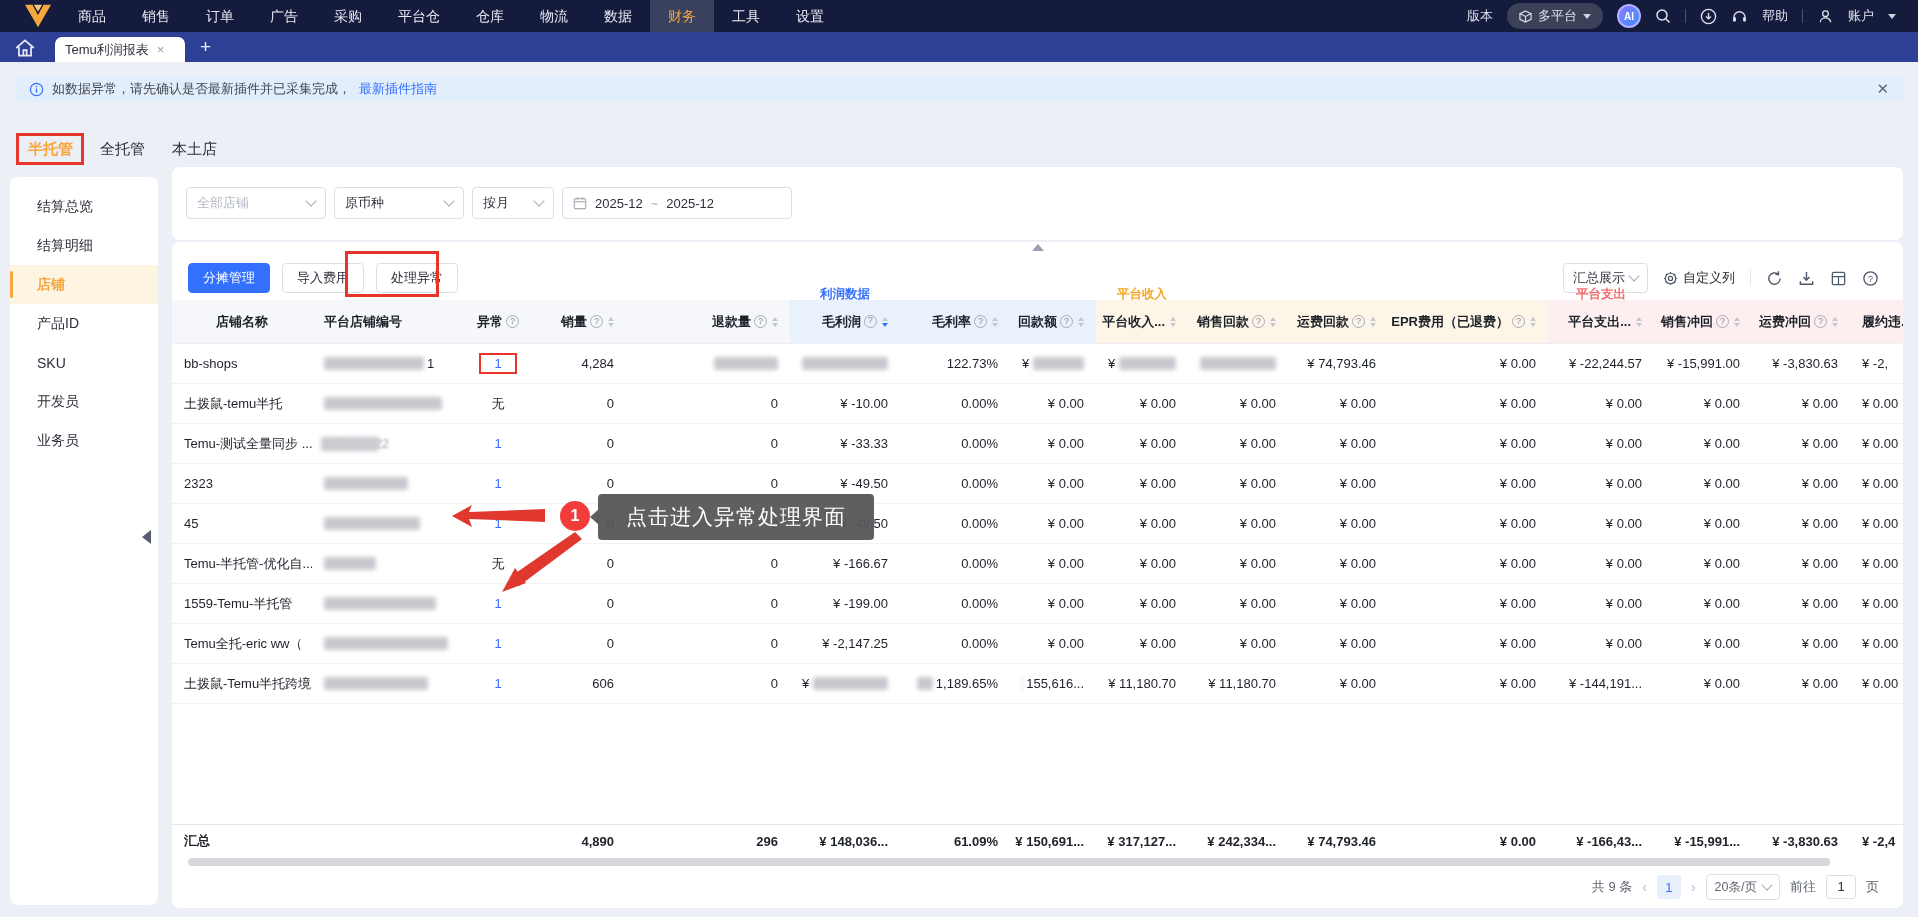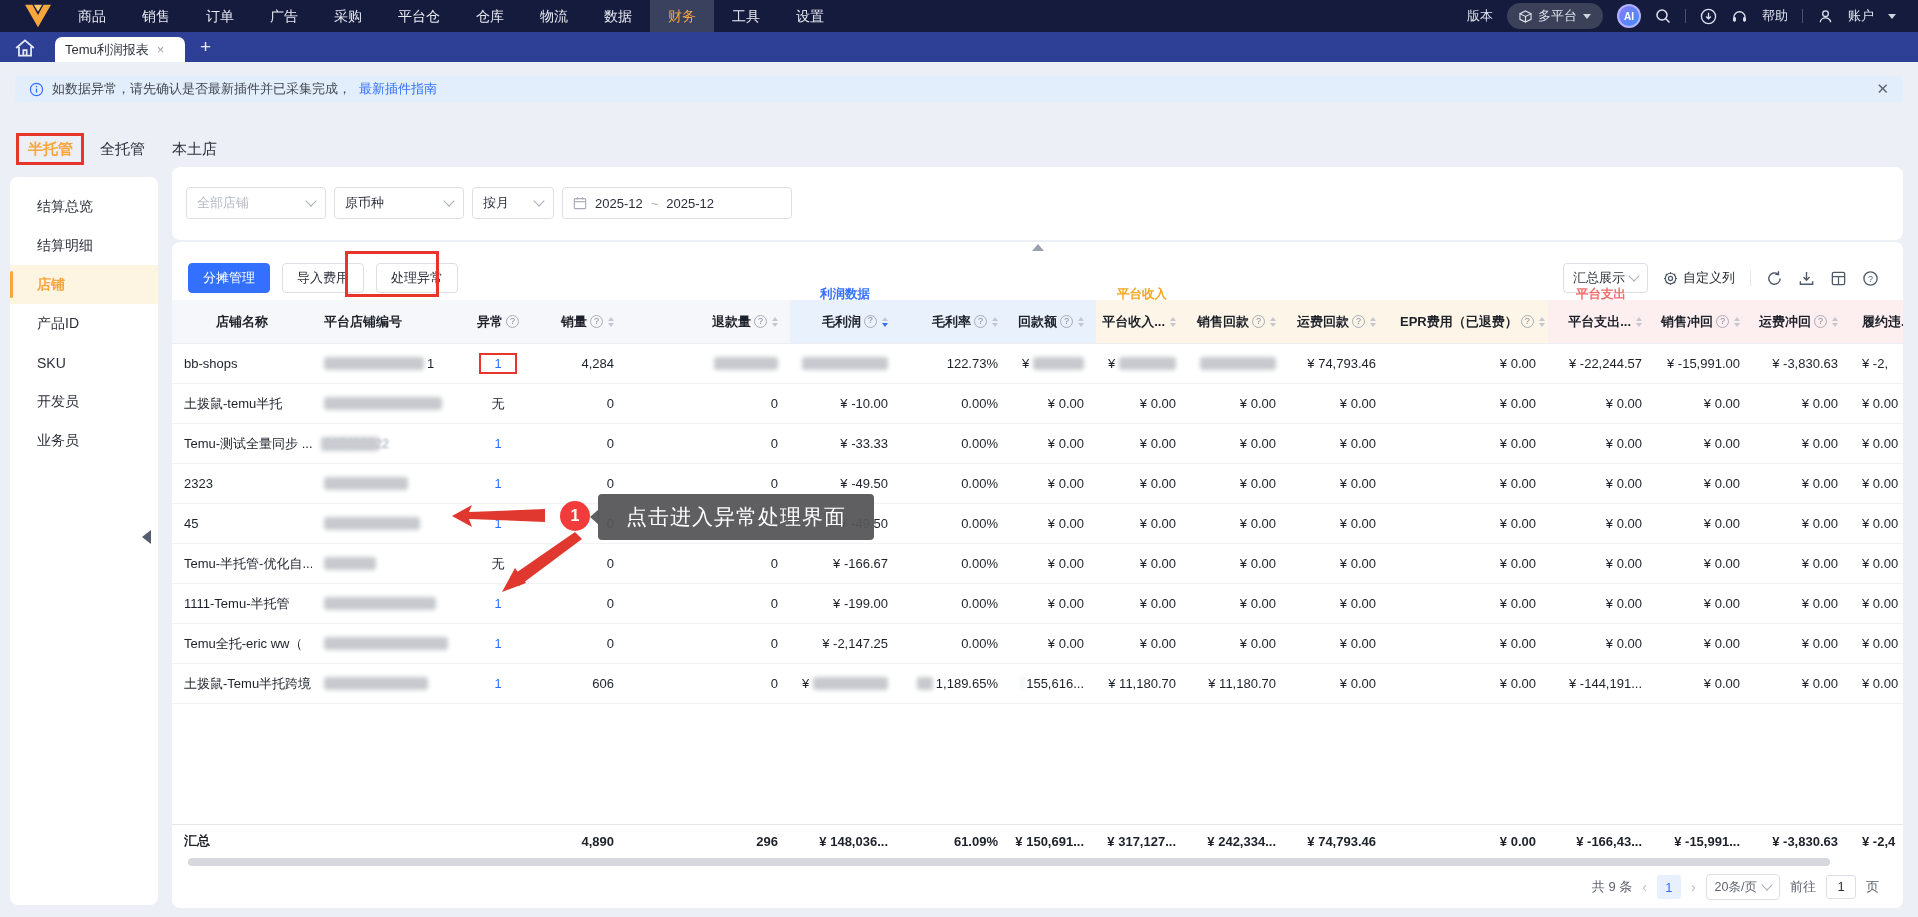--- a/index.html
+++ b/index.html
@@ -402,21 +402,21 @@
         </span>
       </div>
       <div class="hcell g-income" style="width: 100px; justify-content: flex-end;">
         <span class="hlabel">运费回款</span>
         <span class="qi">?</span>
         <span class="sort">
           <i class="t-up"></i>
           <i class="t-dn"></i>
         </span>
       </div>
-      <div class="hcell g-income" style="width: 160px; justify-content: space-between;">
+      <div class="hcell g-income" style="width: 160px; justify-content: flex-end;">
         <span class="hlabel">EPR费用（已退费）</span>
         <span class="qi">?</span>
         <span class="sort">
           <i class="t-up"></i>
           <i class="t-dn"></i>
         </span>
       </div>
       <div class="hcell g-expense" style="width: 106px; justify-content: flex-end;">
         <span class="hlabel">平台支出...</span>
         <span class="sort">
@@ -580,21 +580,21 @@
         <div class="tcell" style="width: 92px; justify-content: flex-end;">¥ 0.00</div>
         <div class="tcell" style="width: 100px; justify-content: flex-end;">¥ 0.00</div>
         <div class="tcell" style="width: 100px; justify-content: flex-end;">¥ 0.00</div>
         <div class="tcell" style="width: 160px; justify-content: flex-end;">¥ 0.00</div>
         <div class="tcell" style="width: 106px; justify-content: flex-end;">¥ 0.00</div>
         <div class="tcell" style="width: 98px; justify-content: flex-end;">¥ 0.00</div>
         <div class="tcell" style="width: 98px; justify-content: flex-end;">¥ 0.00</div>
         <div class="tcell" style="width: 110px; justify-content: flex-start;">¥ 0.00</div>
       </div>
       <div class="trow">
-        <div class="tcell" style="width: 140px; justify-content: flex-start;">1111-Temu-半托管</div>
+        <div class="tcell" style="width: 140px; justify-content: flex-start;">1559-Temu-半托管</div>
         <div class="tcell" style="width: 150px; justify-content: flex-start;">
           <span class="blur" style="width: 112px;"></span>
         </div>
         <div class="tcell" style="width: 72px; justify-content: center;">
           <span class="link">1</span>
         </div>
         <div class="tcell" style="width: 92px; justify-content: flex-end;">0</div>
         <div class="tcell" style="width: 164px; justify-content: flex-end;">0</div>
         <div class="tcell" style="width: 110px; justify-content: flex-end;">¥ -199.00</div>
         <div class="tcell" style="width: 110px; justify-content: flex-end;">0.00%</div>

